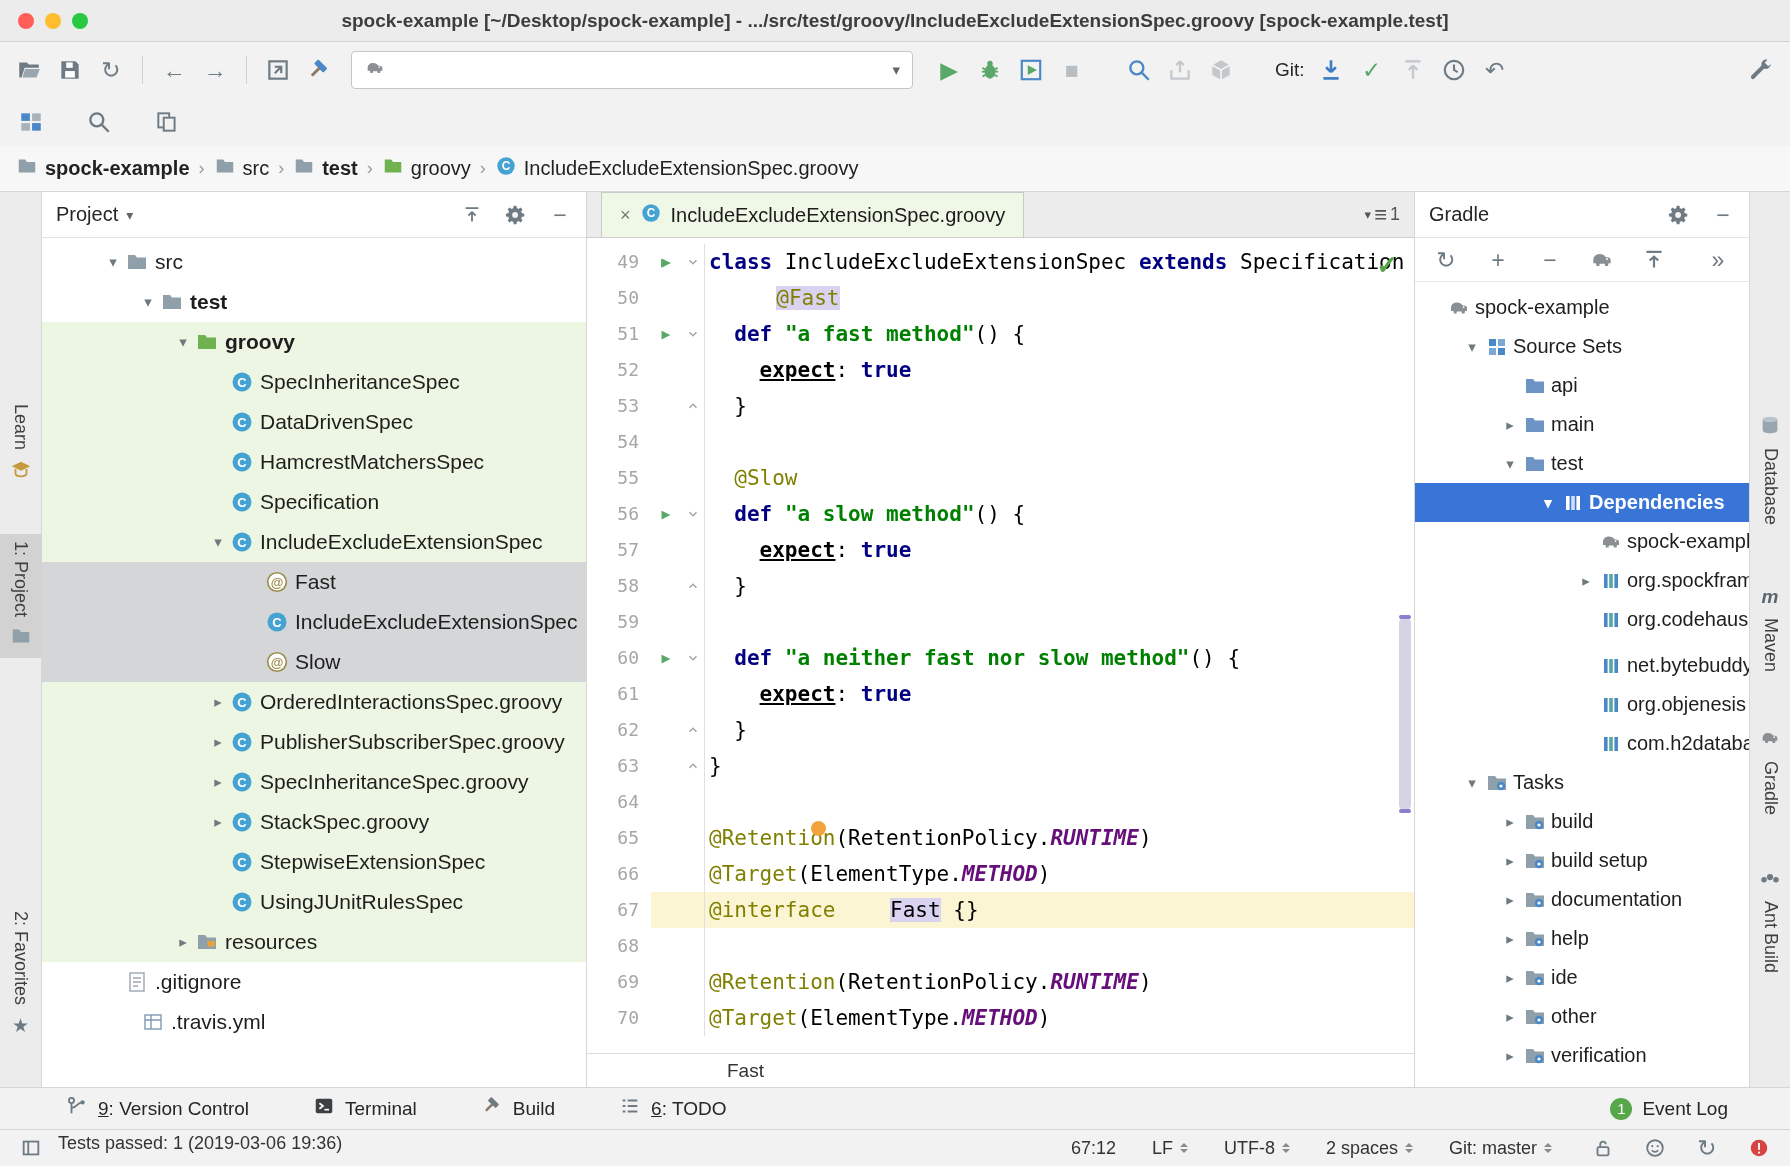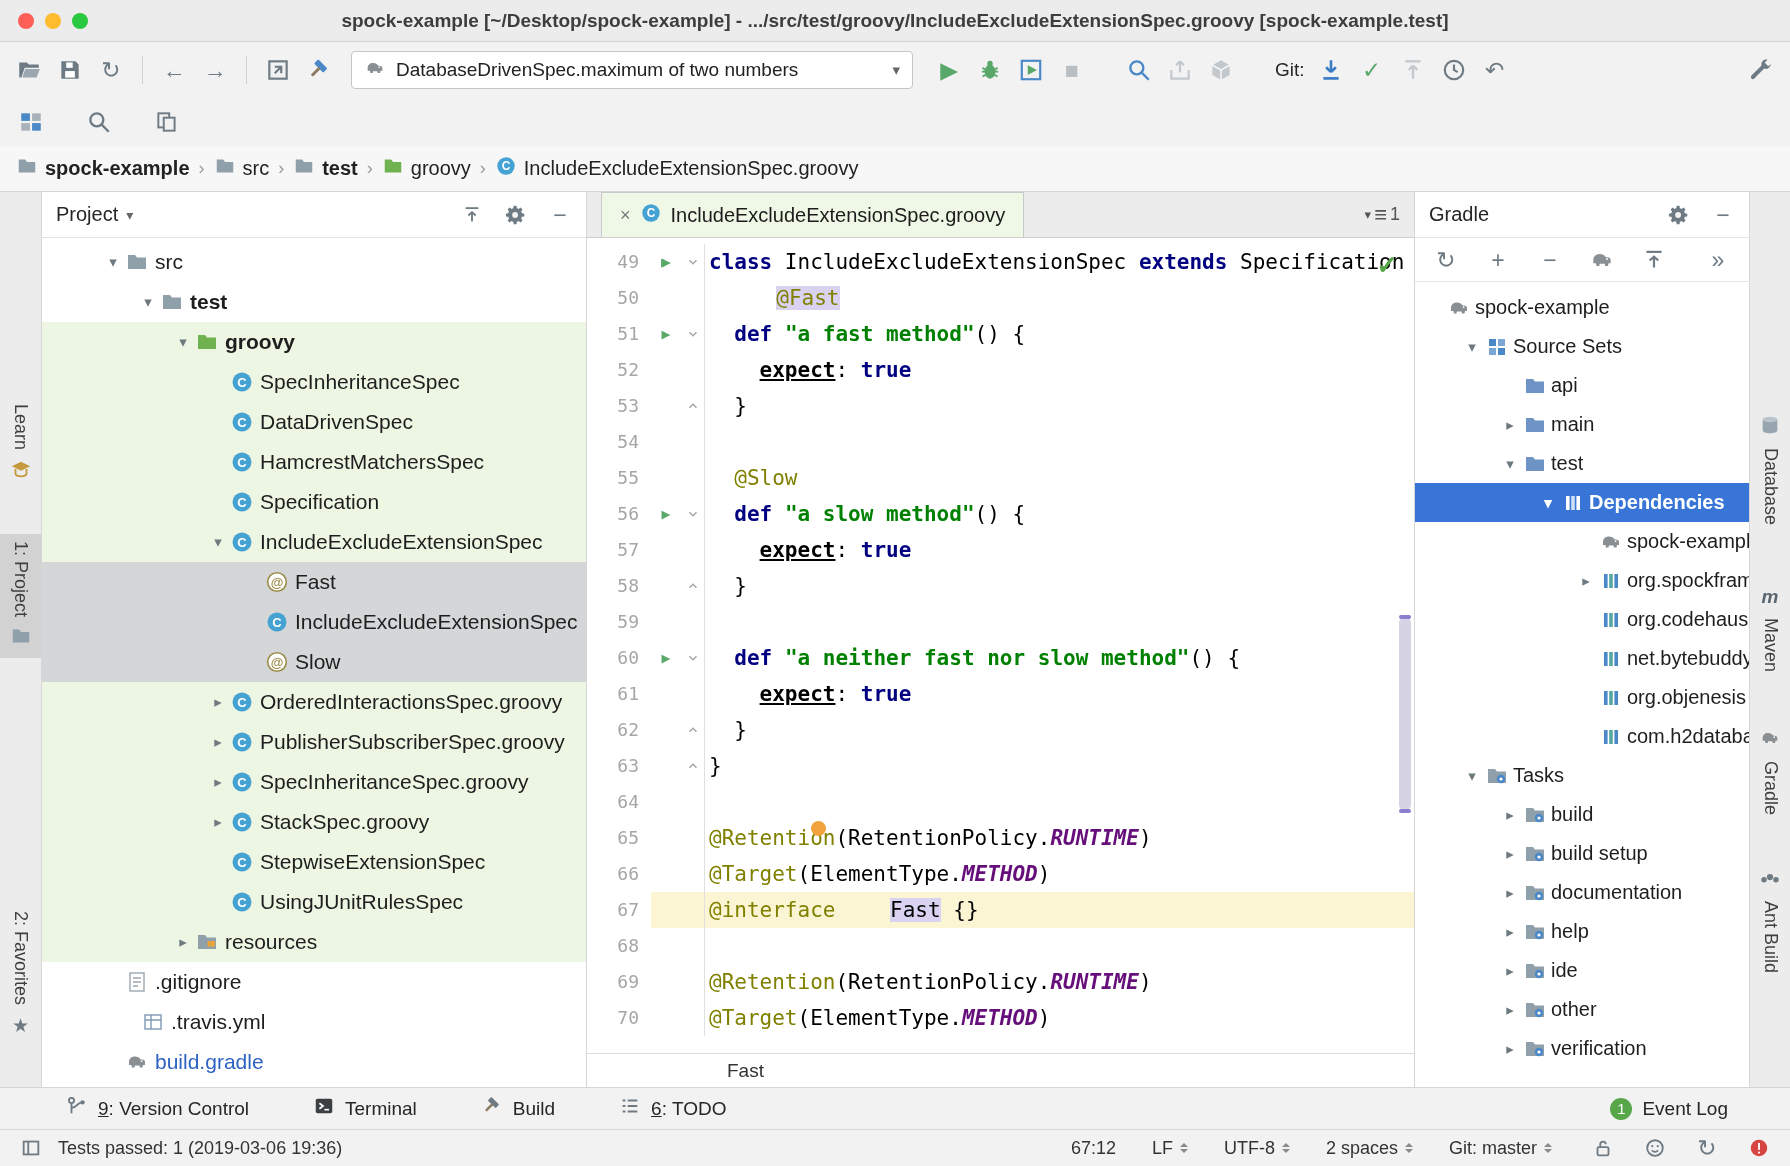--- a/index.html
+++ b/index.html
@@ -115,21 +115,21 @@
             border-top:1px solid #d6d6d6; background:#f2f2f2; font-size:19px; color:#262626; }
   .btm-item { display:flex; align-items:center; gap:10px; }
   .btm-item svg { width:22px; height:22px; }
   .mn { text-decoration:underline; }
   .eventlog { margin-left:auto; display:flex; align-items:center; gap:10px; }
   .badge { width:22px; height:22px; border-radius:50%; background:#57a64a; color:#fff; font-size:15px;
            display:flex; align-items:center; justify-content:center; }
 
   .status { height:37px; display:flex; align-items:center; border-top:1px solid #d6d6d6; background:#f2f2f2;
             font-size:18px; color:#333; padding:0 16px; gap:36px; }
-  .status-left { display:flex; align-items:center; gap:12px; flex:1; min-width:0; }
+  .status-left { display:flex; gap:12px; flex:1; min-width:0; }
   .status svg { width:22px; height:22px; }
   .sitem { display:flex; align-items:center; white-space:nowrap; }
   .ud { display:inline-flex; flex-direction:column; margin-left:7px; gap:2px; }
   .ud i { width:0; height:0; border:4px solid transparent; display:block; }
   .ud .u { border-bottom-color:#8a8a8a; border-top-width:0; }
   .ud .d { border-top-color:#8a8a8a; border-bottom-width:0; }
 </style>
 </head>
 <body>
 
@@ -181,21 +181,20 @@
             <rect x="9.6" y="10" width="2.8" height="10.5" rx="1" fill="#8d7b66"></rect>
           </g>
         </svg>
       </span>
     </span>
   <div class="combo">
     <span id="combo-icon"><svg viewBox="0 0 24 24">
           <path fill="#8a8f94" d="M4 17v-5c0-3.3 2.4-5.5 6-5.5 2.6 0 4.3 1 5.3 2.7l2.9.6c1.1.2 1.8 1.2 1.8 2.3V15h-2l-.5 2.5h-2.6l-.4-2H9.9l-.4 2H6.9L6.5 15H4z"></path>
           <circle cx="16.6" cy="11.1" r=".9" fill="#fff"></circle>
         </svg></span>
-    <span class="clabel">DatabaseDrivenSpec.maximum of two numbers</span>
     <span class="caret">▾</span>
   </div>
   <span id="tb-run" style="display:flex;align-items:center;gap:11px;margin-left:10px">
       <span class="tbicon">
         <span class="gi" style="color:#59a869">▶</span>
       </span>
       <span class="tbicon">
         <svg viewBox="0 0 24 24">
           <ellipse cx="12" cy="13.5" rx="5" ry="6.5" fill="#59a869"></ellipse>
           <circle cx="12" cy="6" r="2.5" fill="#59a869"></circle>
@@ -563,30 +562,20 @@
         </div>
         <div class="prow" style="padding-left: 75px;">
           <span class="arrow"></span>
           <span class="ticon">
             <svg viewBox="0 0 24 24">
               <rect x="4" y="5" width="16" height="14" fill="#fff" stroke="#7f99b4" stroke-width="1.4"></rect>
               <path d="M4 10h16M10 5v14" stroke="#7f99b4" stroke-width="1.4"></path>
             </svg>
           </span>
           <span class="tlabel">.travis.yml</span>
-        </div>
-        <div class="prow" style="padding-left: 59px;">
-          <span class="arrow"></span>
-          <span class="ticon">
-            <svg viewBox="0 0 24 24">
-              <path fill="#8a8f94" d="M4 17v-5c0-3.3 2.4-5.5 6-5.5 2.6 0 4.3 1 5.3 2.7l2.9.6c1.1.2 1.8 1.2 1.8 2.3V15h-2l-.5 2.5h-2.6l-.4-2H9.9l-.4 2H6.9L6.5 15H4z"></path>
-              <circle cx="16.6" cy="11.1" r=".9" fill="#fff"></circle>
-            </svg>
-          </span>
-          <span class="tlabel" style="color: rgb(47, 99, 193);">build.gradle</span>
         </div>
       </div>
   </div>
 
   <div class="editorcol">
     <div class="tabbar">
       <div class="etab">
         <span class="tabclose">×</span>
         <span id="tab-icon"><svg viewBox="0 0 24 24">
               <circle cx="12" cy="12" r="9.5" fill="#45a3d4"></circle>
@@ -953,21 +942,21 @@
           <span class="garrow"></span>
           <span class="gicon">
             <svg viewBox="0 0 24 24">
               <rect x="5" y="5" width="3.6" height="14" fill="#4a88c7"></rect>
               <rect x="10.2" y="5" width="3.6" height="14" fill="#56a8a0"></rect>
               <rect x="15.4" y="5" width="3.6" height="14" fill="#4a88c7"></rect>
             </svg>
           </span>
           <span class="tlabel">org.codehaus.groovy</span>
         </div>
-        <div class="grow" style="padding-left: 158px;">
+        <div class="grow" style="padding-left: 158px; margin-top: 7px;">
           <span class="garrow"></span>
           <span class="gicon">
             <svg viewBox="0 0 24 24">
               <rect x="5" y="5" width="3.6" height="14" fill="#4a88c7"></rect>
               <rect x="10.2" y="5" width="3.6" height="14" fill="#56a8a0"></rect>
               <rect x="15.4" y="5" width="3.6" height="14" fill="#4a88c7"></rect>
             </svg>
           </span>
           <span class="tlabel">net.bytebuddy</span>
         </div>

